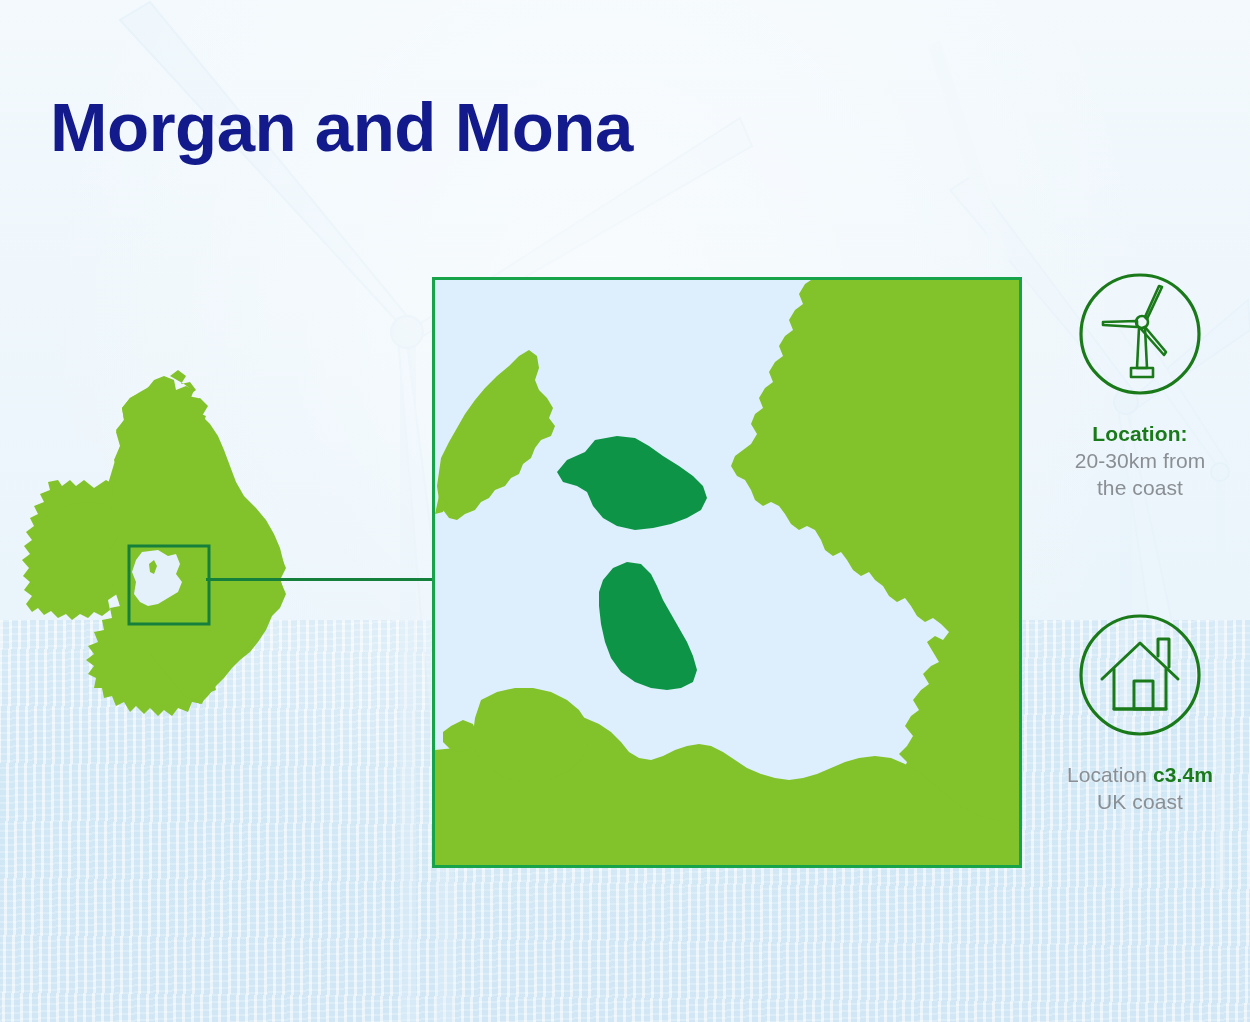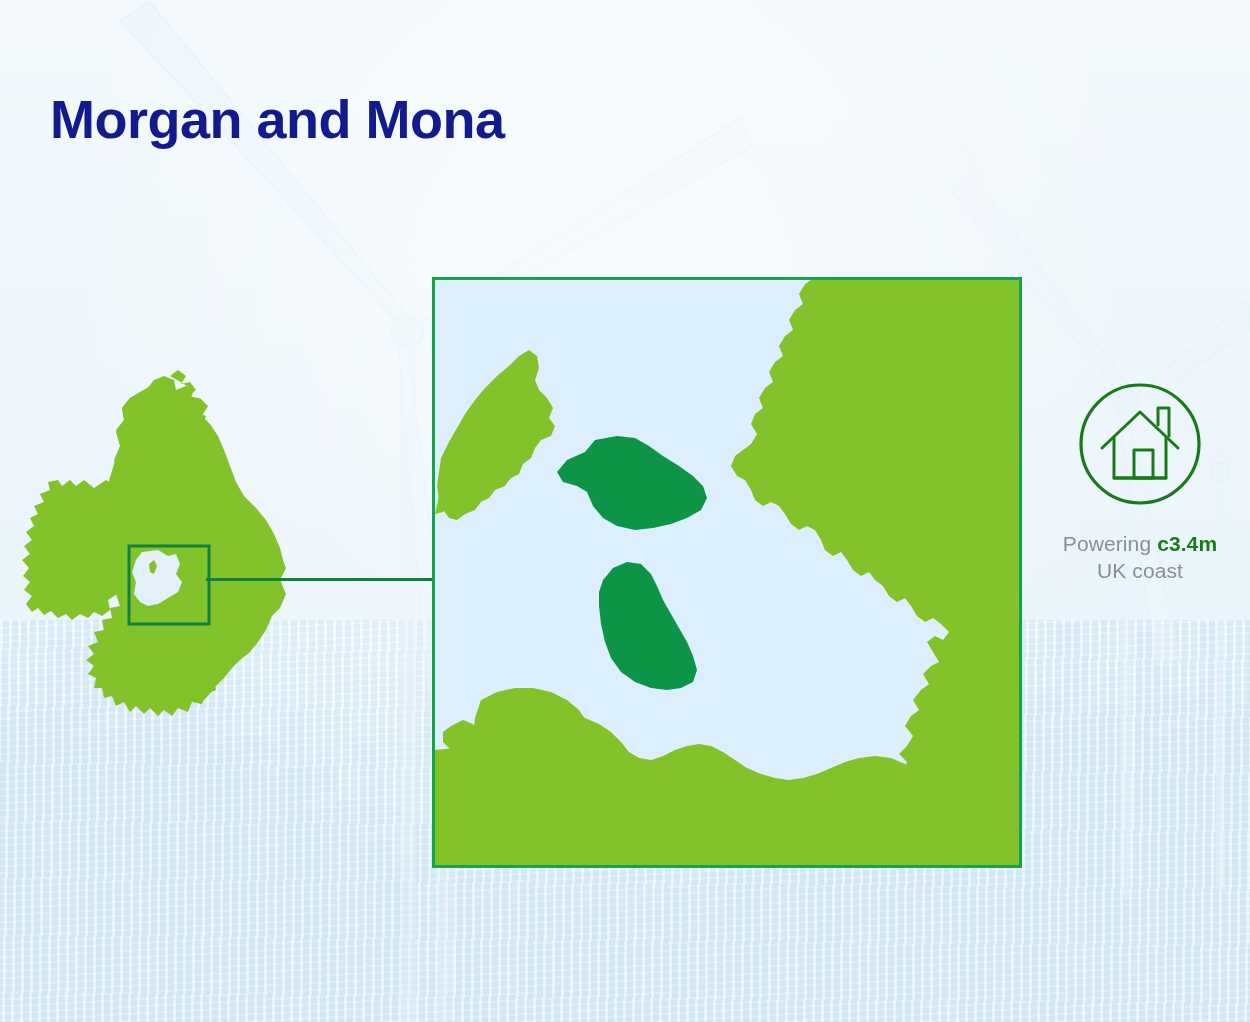--- a/index.html
+++ b/index.html
@@ -44,21 +44,21 @@
   .turbine-svg {
     position: absolute; left: 0; top: 0;
     width: 1250px; height: 1022px;
     opacity: 0.50;
   }
 
   
   .title {
     position: absolute;
     left: 50px; top: 88px;
-    font-size: 54px;
+    font-size: 69px;
     font-weight: bold;
     color: #131a8c;
     letter-spacing: -0.5px;
     white-space: nowrap;
   }
 
   
   .minimap {
     position: absolute;
     left: 18px; top: 368px;
@@ -268,20 +268,46 @@
                L168 238 L158 226 L152 212 L142 206 L128 202 L122 192 L132 180 Z" fill="#0e9447"></path>
 
       <path d="M168 300 L178 288 L192 282 L206 284 L216 294 L222 306 L228 320 L236 334
                L244 348 L252 362 L258 376 L262 390 L258 402 L246 408 L232 410 L216 408
                L200 402 L186 392 L176 378 L170 362 L166 344 L164 326 L164 312 Z" fill="#0e9447"></path>
     </svg>
   </div>
 
   <div class="info-col">
 
+    <div class="info-block">
+      <div class="icon-circle">
+        <svg viewBox="0 0 128 128" xmlns="http://www.w3.org/2000/svg">
+          <circle cx="64" cy="64" r="59" fill="none" stroke="#1a7a1a" stroke-width="3.2"></circle>
+          <g fill="none" stroke="#1a7a1a" stroke-width="2.6" stroke-linejoin="round">
+
+            <circle cx="66" cy="52" r="6"></circle>
+
+            <path d="M69 47 L83 16 L86 17 L71 49 Z"></path>
+
+            <path d="M61 51 L27 52 L27 55 L61 57 Z"></path>
+
+            <path d="M69 57 L90 82 L88 85 L65 59 Z"></path>
+
+            <path d="M63 58 L61 98 L71 98 L69 58"></path>
+
+            <rect x="55" y="98" width="22" height="9"></rect>
+          </g>
+        </svg>
+      </div>
+      <div class="info-text">
+        <span class="info-strong">Location:</span><br>
+        <span>20-30km from</span><br>
+        <span>the coast</span>
+      </div>
+    </div>
 
     <div class="spacer-2"></div>
 
     <div class="info-block">
       <div class="icon-circle">
         <svg viewBox="0 0 128 128" xmlns="http://www.w3.org/2000/svg">
           <circle cx="64" cy="64" r="59" fill="none" stroke="#1a7a1a" stroke-width="3.2"></circle>
           <g fill="none" stroke="#1a7a1a" stroke-width="3" stroke-linejoin="round" stroke-linecap="round">
 
             <path d="M26 68 L64 32 L102 68"></path>
@@ -290,20 +316,20 @@
 
             <path d="M38 58 L38 98 L90 98 L90 58"></path>
 
             <path d="M38 98 L90 98"></path>
 
             <rect x="58" y="70" width="19" height="28"></rect>
           </g>
         </svg>
       </div>
       <div class="info-text">
-        <span>Powering </span><span class="info-strong">c3.4m</span><br>
+        <span>Location </span><span class="info-strong">c3.4m</span><br>
         <span>UK coast</span>
       </div>
     </div>
 
   </div>
 
 </div>
 
 </body></html>

